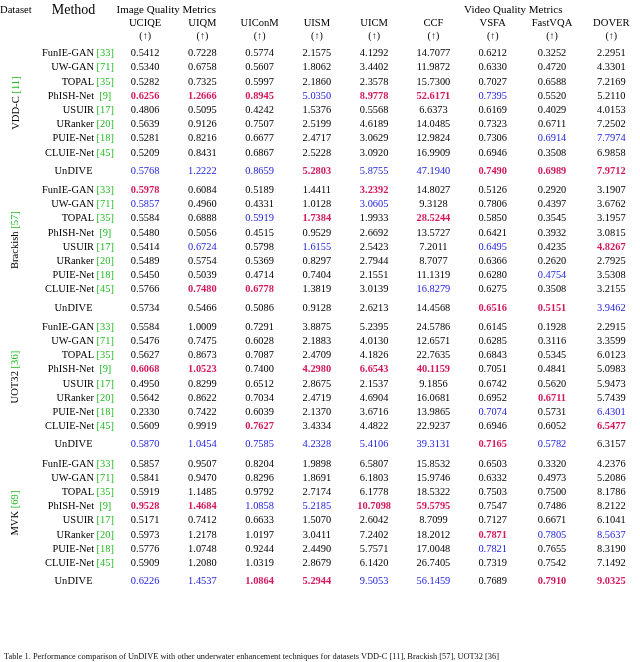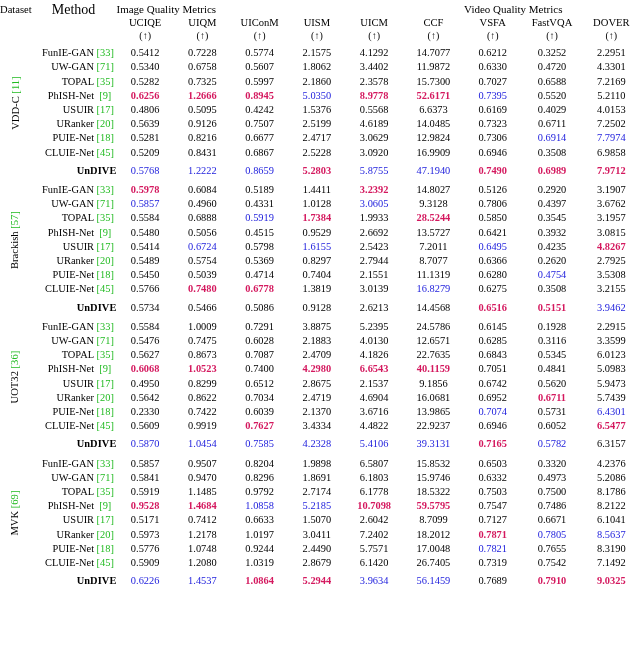--- a/index.html
+++ b/index.html
@@ -32,21 +32,21 @@
   .hd{text-align:center;font-size:10.6px;line-height:12.6px;}
   .hd .ar{display:block;font-size:10px;}
 
   .rule-thick{border-top:1.6px solid #4a4a4a;}
   .rule-thin{border-top:0.9px solid #666;}
 
   tr.drow td{height:14.2px;line-height:14.2px;}
   td.num{text-align:center;font-variant-numeric:tabular-nums;}
   td.mname{text-align:right;padding-left:4px;white-space:nowrap;}
   td.cite{text-align:center;padding-right:3px;white-space:nowrap;}
-  td.undive{font-weight:bold;text-align:right;padding-left:4px;letter-spacing:0.1px;}
+  td.undive{font-weight:normal;text-align:center;padding-left:4px;letter-spacing:0.1px;}
 
   .cref{color:#22bb22;}
   .rd{color:#d4185e;font-weight:bold;}
   .bl{color:#2222dd;}
 
   
   td.dscell{position:relative;}
   .dsrot{
     position:absolute;left:0;top:0;width:100%;height:100%;
     display:flex;align-items:center;justify-content:center;
@@ -614,26 +614,27 @@
           <td></td>
           <td colspan="11" class="rule-thin" style="height:4px"></td>
         </tr>
         <tr class="drow">
           <td></td>
           <td class="undive" colspan="2">UnDIVE</td>
           <td class="num bl">0.6226</td>
           <td class="num bl">1.4537</td>
           <td class="num rd">1.0864</td>
           <td class="num rd">5.2944</td>
-          <td class="num bl">3.9634</td>
+          <td class="num bl">9.5053</td>
           <td class="num bl">56.1459</td>
           <td class="num">0.7689</td>
           <td class="num rd">0.7910</td>
           <td class="num rd">9.0325</td>
         </tr>
         <tr>
           <td colspan="12" class="rule-thick" style="height:4px"></td>
         </tr>
       </tbody>
   </table>
 
+  <div class="cap">Table 1. Performance comparison of UnDIVE with other underwater enhancement techniques for datasets VDD-C [11], Brackish [57], UOT32 [36]</div>
 
 </div>
 
 </body></html>

